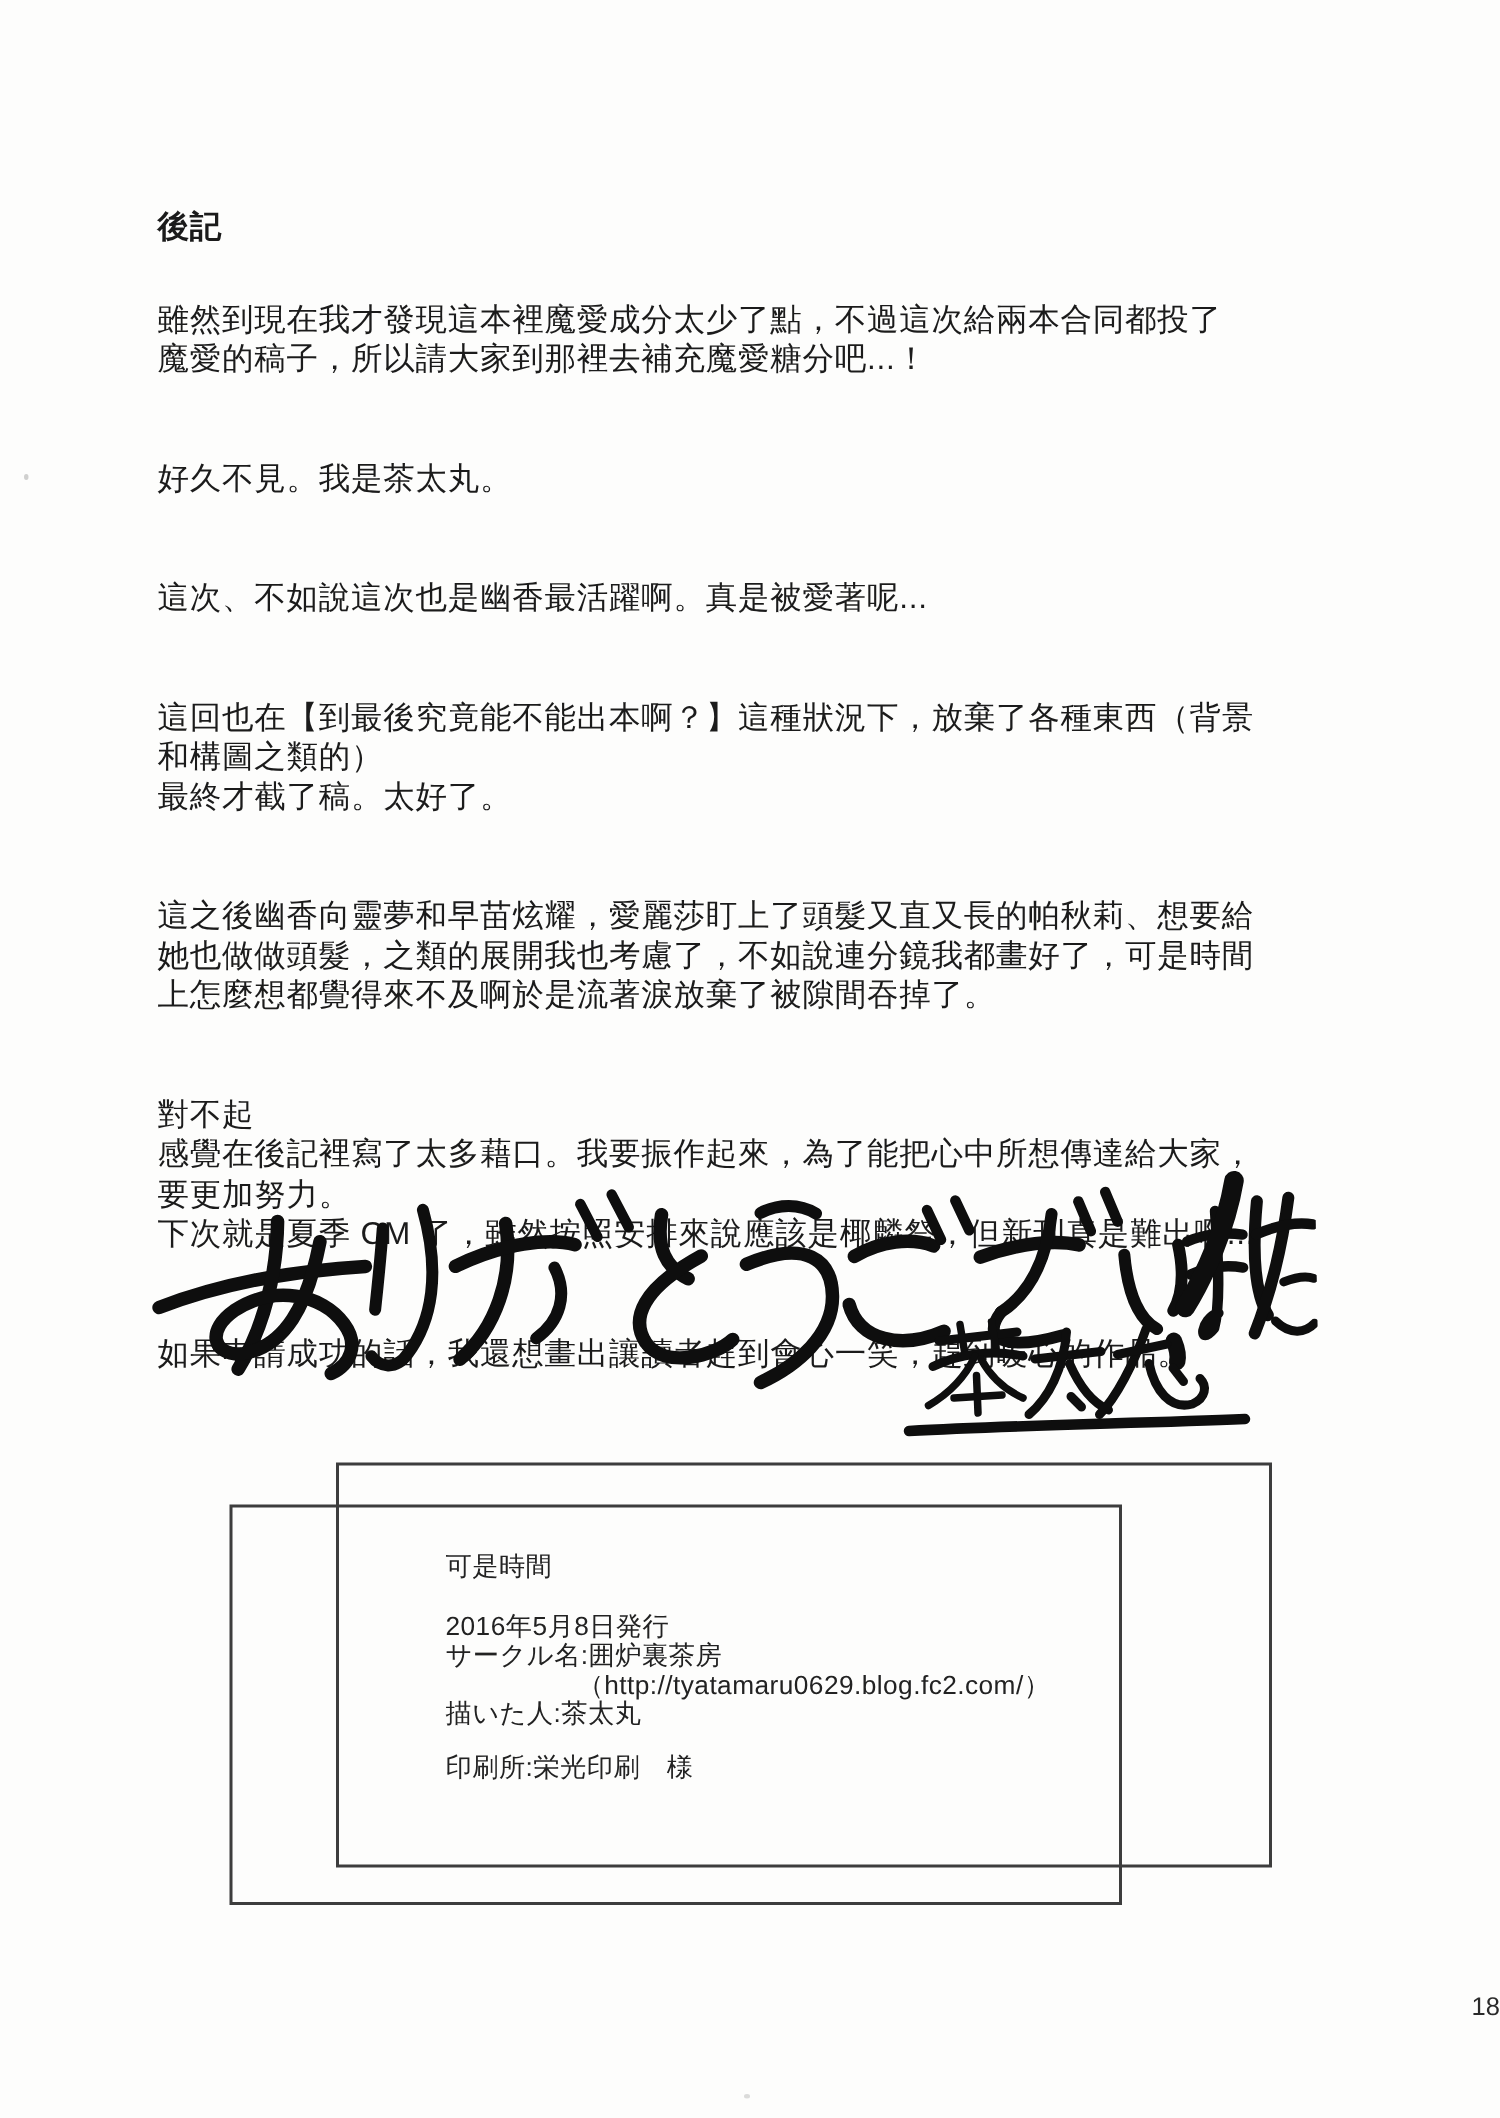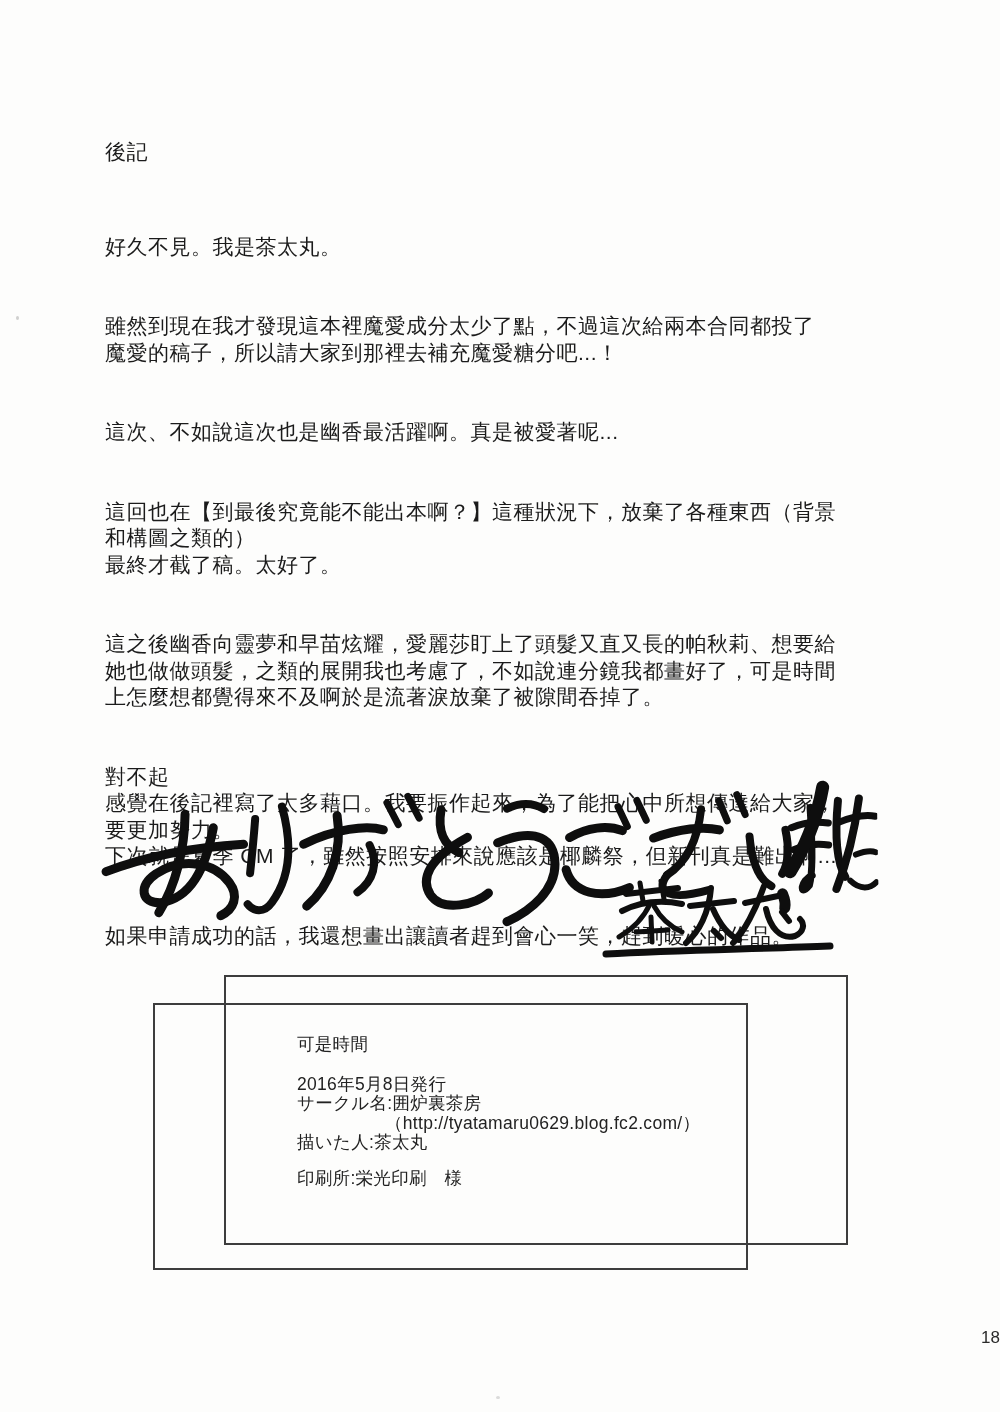--- a/index.html
+++ b/index.html
@@ -17,21 +17,21 @@
   .afterword {
     position: absolute;
     left: 105px;
     top: 112px;
     width: 810px;
     font-size: 21px;
     line-height: 26.5px;
     letter-spacing: 0.5px;
     white-space: pre-line;
   }
-  .afterword .title { margin-bottom: 42px; }
+  .afterword .title { margin-bottom: 9px; font-weight: bold; }
   .afterword .para  { margin-bottom: 26.5px; }
   
   .hand-msg {
     position: absolute;
     left: 98px;
     top: 783px;
     transform: rotate(-1deg);
   }
   .hand-sig {
     position: absolute;
@@ -78,23 +78,23 @@
   .speck-1 { left: 16px;  top: 316px;  width: 3px; height: 4px; opacity: .45; }
   .speck-2 { left: 496px; top: 1396px; width: 4px; height: 3px; opacity: .35; }
 </style>
 </head>
 <body>
 
 <div class="page">
 
   <div class="afterword">
     <div class="title">後記</div>
-    <div class="para">好久不見。我是茶太丸。</div>
     <div class="para">雖然到現在我才發現這本裡魔愛成分太少了點，不過這次給兩本合同都投了
 魔愛的稿子，所以請大家到那裡去補充魔愛糖分吧...！</div>
+    <div class="para">好久不見。我是茶太丸。</div>
     <div class="para">這次、不如說這次也是幽香最活躍啊。真是被愛著呢...</div>
     <div class="para">這回也在【到最後究竟能不能出本啊？】這種狀況下，放棄了各種東西（背景
 和構圖之類的）
 最終才截了稿。太好了。</div>
     <div class="para">這之後幽香向靈夢和早苗炫耀，愛麗莎盯上了頭髮又直又長的帕秋莉、想要給
 她也做做頭髮，之類的展開我也考慮了，不如說連分鏡我都畫好了，可是時間
 上怎麼想都覺得來不及啊於是流著淚放棄了被隙間吞掉了。</div>
     <div class="para">對不起
 感覺在後記裡寫了太多藉口。我要振作起來，為了能把心中所想傳達給大家，
 要更加努力。

